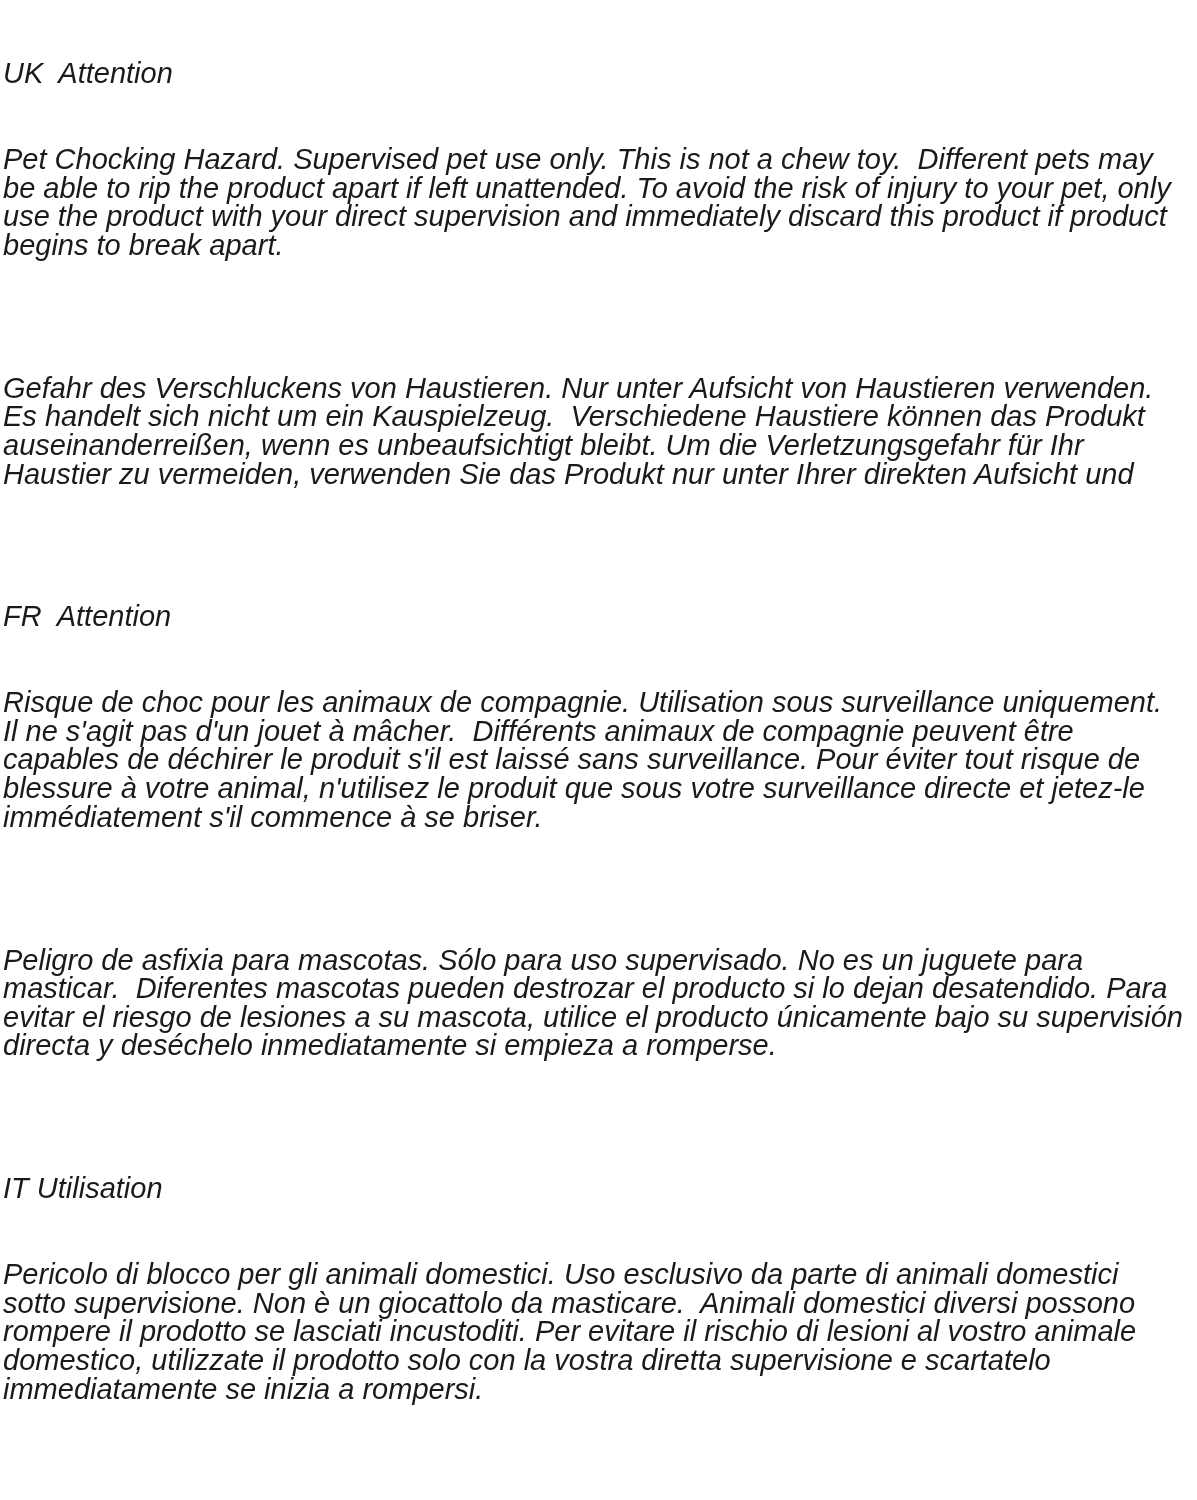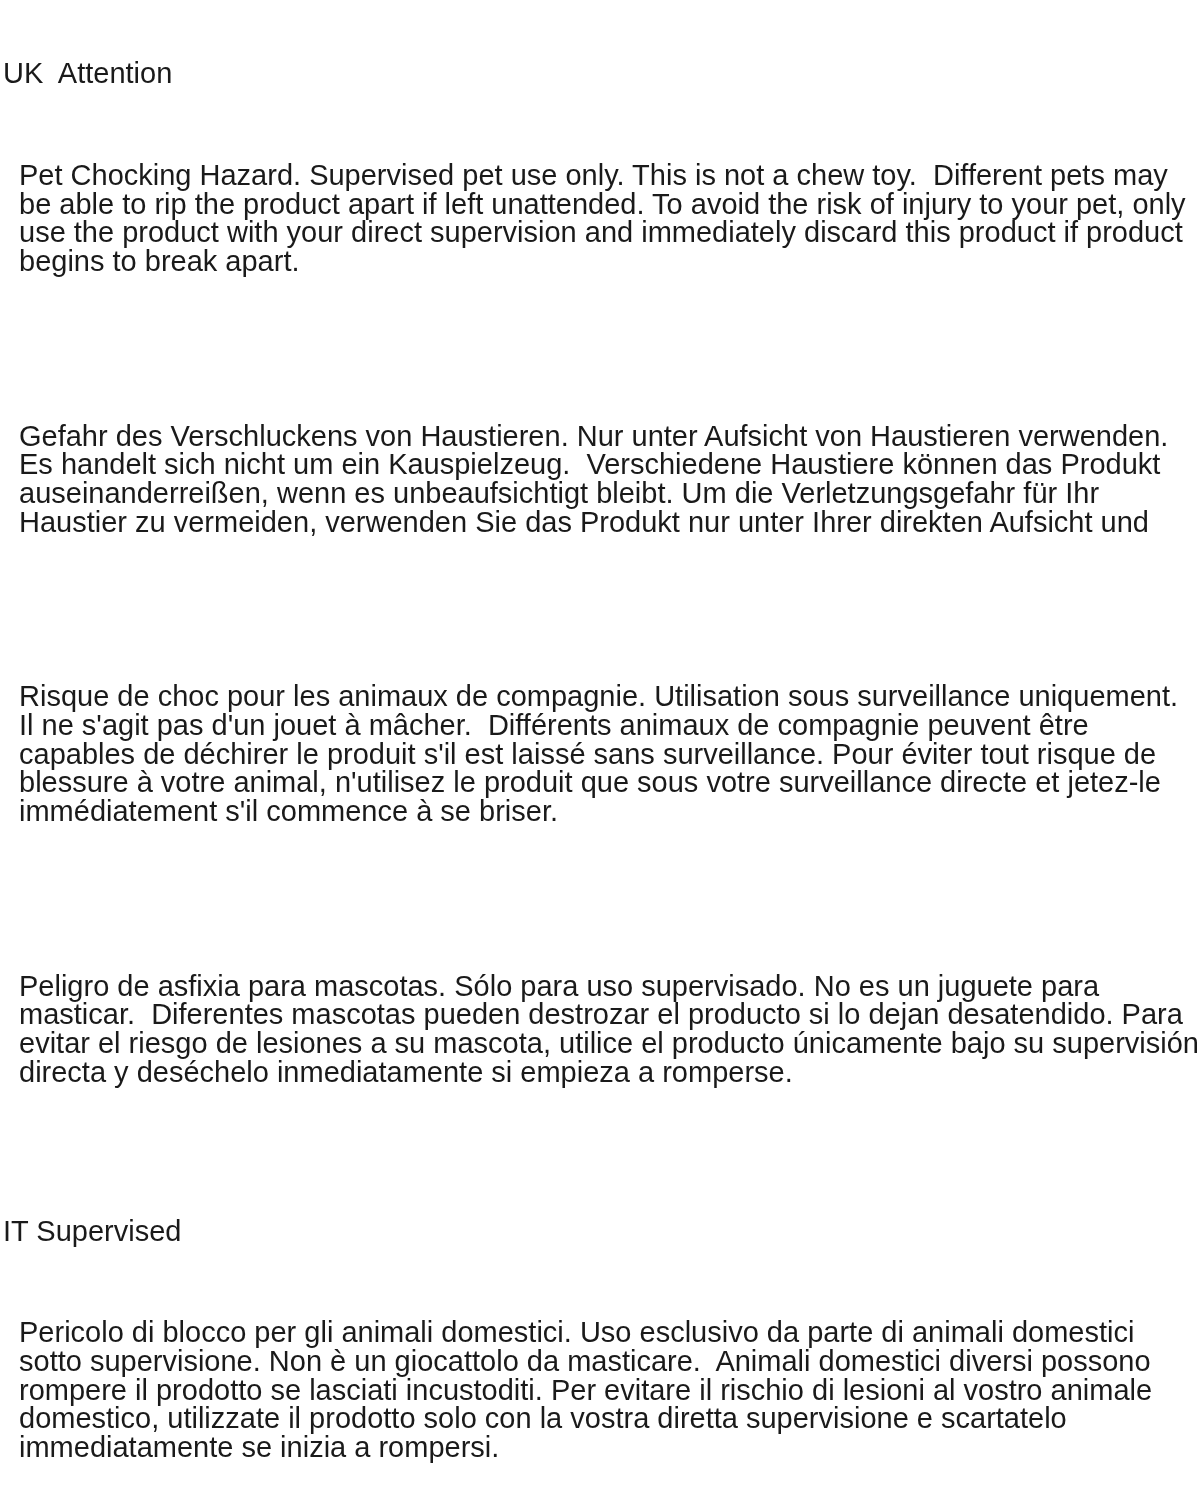--- a/index.html
+++ b/index.html
@@ -16,29 +16,30 @@
     line-height: 28.6px;
     color: #1a1a1a;
   }
   .doc {
     padding: 2px 0 0 3px;
     width: 1194px;
   }
   section.warning {
     white-space: pre;   
     margin: 0;
+    font-style: italic;
   }
   section.warning h2 {
     font-size: inherit;
     font-weight: 400;
     margin: 0;
     padding: 0;
   }
   section.warning p {
-    margin: 16px;
+    margin: 0;
     padding: 0;
   }
   
   .s-de { margin-top: 27px; }
   .s-fr { margin-top: 20px; }
   .s-es { margin-top: 14px; }
   .s-it { margin-top: 96px; }
 </style>
 </head>
 <body>
@@ -54,36 +55,37 @@
   </section>
 
   <section class="warning s-de">
     <p>Gefahr des Verschluckens von Haustieren. Nur unter Aufsicht von Haustieren verwenden.
 Es handelt sich nicht um ein Kauspielzeug.  Verschiedene Haustiere können das Produkt
 auseinanderreißen, wenn es unbeaufsichtigt bleibt. Um die Verletzungsgefahr für Ihr
 Haustier zu vermeiden, verwenden Sie das Produkt nur unter Ihrer direkten Aufsicht und</p>
   </section>
 
   <section class="warning s-fr">
+    <h2>FR  Attention</h2>
     <p>Risque de choc pour les animaux de compagnie. Utilisation sous surveillance uniquement.
 Il ne s'agit pas d'un jouet à mâcher.  Différents animaux de compagnie peuvent être
 capables de déchirer le produit s'il est laissé sans surveillance. Pour éviter tout risque de
 blessure à votre animal, n'utilisez le produit que sous votre surveillance directe et jetez-le
 immédiatement s'il commence à se briser.</p>
   </section>
 
   <section class="warning s-es">
     <p>Peligro de asfixia para mascotas. Sólo para uso supervisado. No es un juguete para
 masticar.  Diferentes mascotas pueden destrozar el producto si lo dejan desatendido. Para
 evitar el riesgo de lesiones a su mascota, utilice el producto únicamente bajo su supervisión
 directa y deséchelo inmediatamente si empieza a romperse.</p>
   </section>
 
   <section class="warning s-it">
-    <h2>IT Supervised</h2>
+    <h2>IT Utilisation</h2>
     <p>Pericolo di blocco per gli animali domestici. Uso esclusivo da parte di animali domestici
 sotto supervisione. Non è un giocattolo da masticare.  Animali domestici diversi possono
 rompere il prodotto se lasciati incustoditi. Per evitare il rischio di lesioni al vostro animale
 domestico, utilizzate il prodotto solo con la vostra diretta supervisione e scartatelo
 immediatamente se inizia a rompersi.</p>
   </section>
 
 </main>
 
 </body></html>

